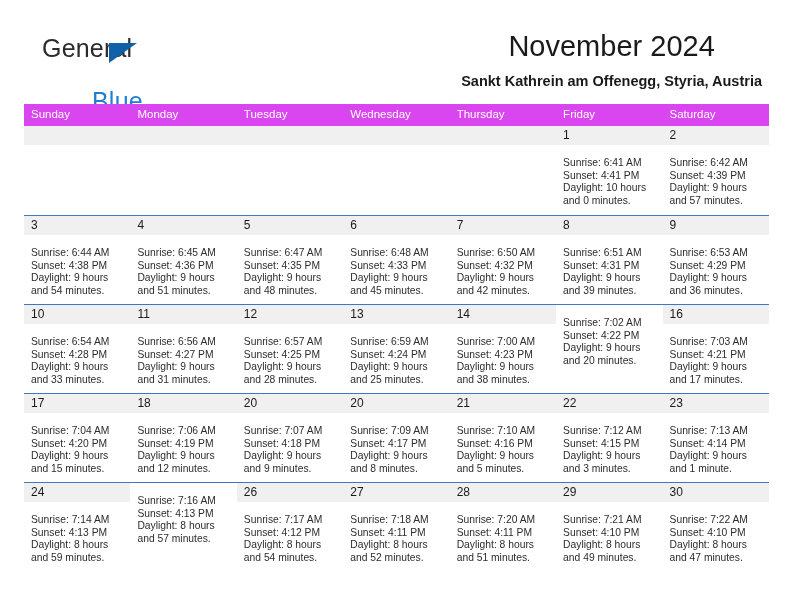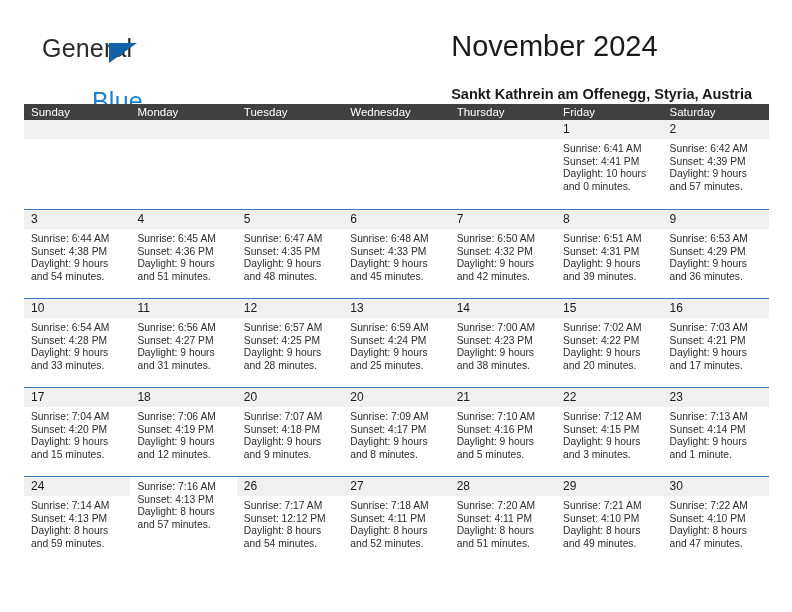--- a/index.html
+++ b/index.html
@@ -59,52 +59,51 @@
     left: 62px;
     top: 25px;
     font-size: 25px;
     color: #1f7fd0;
     letter-spacing: 0.2px;
     margin-top: 28px;
   }
 
   .title-wrap {
     position: absolute;
-    right: 16px;
+    right: 6px;
     top: 0;
-    text-align: left;
+    text-align: center;
   }
   .cal-title {
     font-size: 29px;
     font-weight: normal;
     color: #1a1a1a;
     line-height: 36px;
     white-space: nowrap;
   }
   .cal-sub {
-    margin-top: 21px;
+    margin-top: 8px;
     font-size: 14.5px;
     font-weight: bold;
     color: #1a1a1a;
     line-height: 18px;
     white-space: nowrap;
   }
 
   
   .calendar {
     position: absolute;
     left: 24px;
     top: 104px;
     width: 745px;
   }
   .cal-head {
     display: flex;
-    background: #404040;
-    height: 16px;
-    align-items: center;
+    background: #d946ef;
+    height: 22px;
   }
   .cal-head .hcell {
     flex: 1 1 0;
     color: #ffffff;
     font-size: 11.5px;
     line-height: 21px;
     padding-left: 7px;
     box-sizing: border-box;
     white-space: nowrap;
   }
@@ -127,21 +126,21 @@
   .daynum {
     background: #f0f0f0;
     height: 19px;
     font-size: 12px;
     color: #1a1a1a;
     line-height: 19px;
     padding-left: 7px;
     box-sizing: border-box;
   }
   .dayinfo {
-    padding: 4px 7px 0 7px;
+    padding: 12px 7px 0 7px;
     font-size: 10.3px;
     line-height: 12.6px;
     color: #2c2c2c;
   }
   .dayinfo div {
     white-space: nowrap;
   }
 </style>
 </head>
 <body>
@@ -311,21 +310,20 @@
           <div class="day">
             <div class="daynum">14</div>
             <div class="dayinfo">
               <div>Sunrise: 7:00 AM</div>
               <div>Sunset: 4:23 PM</div>
               <div>Daylight: 9 hours</div>
               <div>and 38 minutes.</div>
             </div>
           </div>
           <div class="day">
-            <div class="daynum">15</div>
             <div class="dayinfo">
               <div>Sunrise: 7:02 AM</div>
               <div>Sunset: 4:22 PM</div>
               <div>Daylight: 9 hours</div>
               <div>and 20 minutes.</div>
             </div>
           </div>
           <div class="day">
             <div class="daynum">16</div>
             <div class="dayinfo">
@@ -416,21 +414,21 @@
               <div>Sunrise: 7:16 AM</div>
               <div>Sunset: 4:13 PM</div>
               <div>Daylight: 8 hours</div>
               <div>and 57 minutes.</div>
             </div>
           </div>
           <div class="day">
             <div class="daynum">26</div>
             <div class="dayinfo">
               <div>Sunrise: 7:17 AM</div>
-              <div>Sunset: 12:12 PM</div>
+              <div>Sunset: 4:12 PM</div>
               <div>Daylight: 8 hours</div>
               <div>and 54 minutes.</div>
             </div>
           </div>
           <div class="day">
             <div class="daynum">27</div>
             <div class="dayinfo">
               <div>Sunrise: 7:18 AM</div>
               <div>Sunset: 4:11 PM</div>
               <div>Daylight: 8 hours</div>

